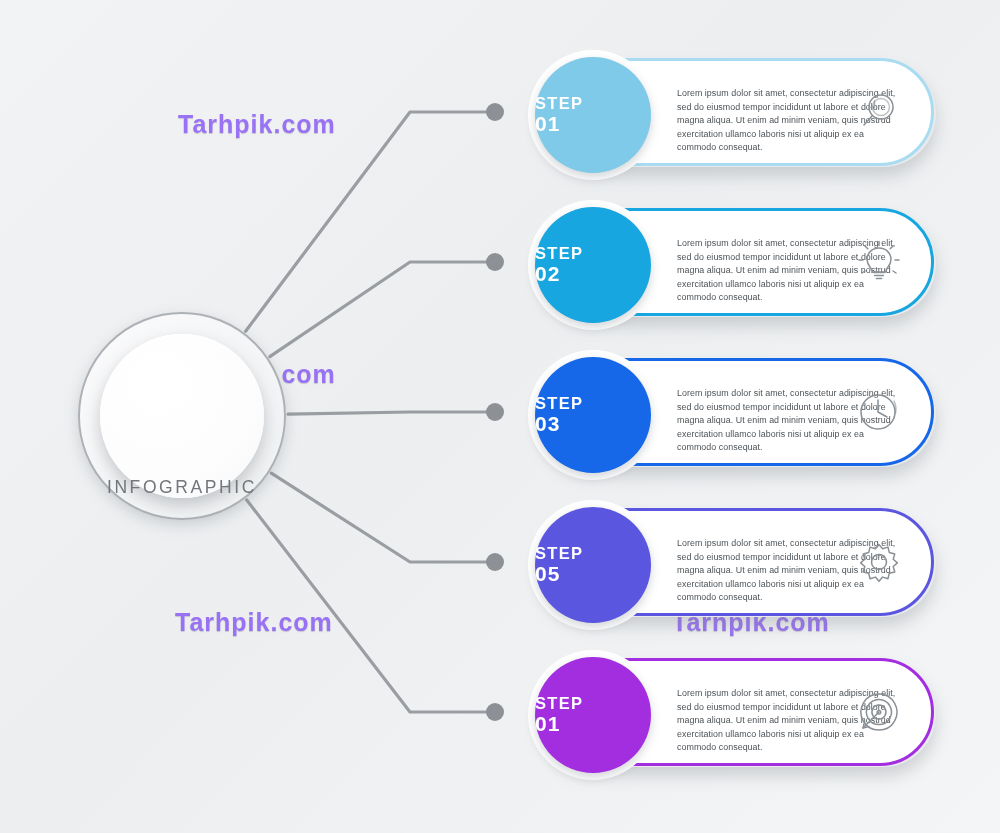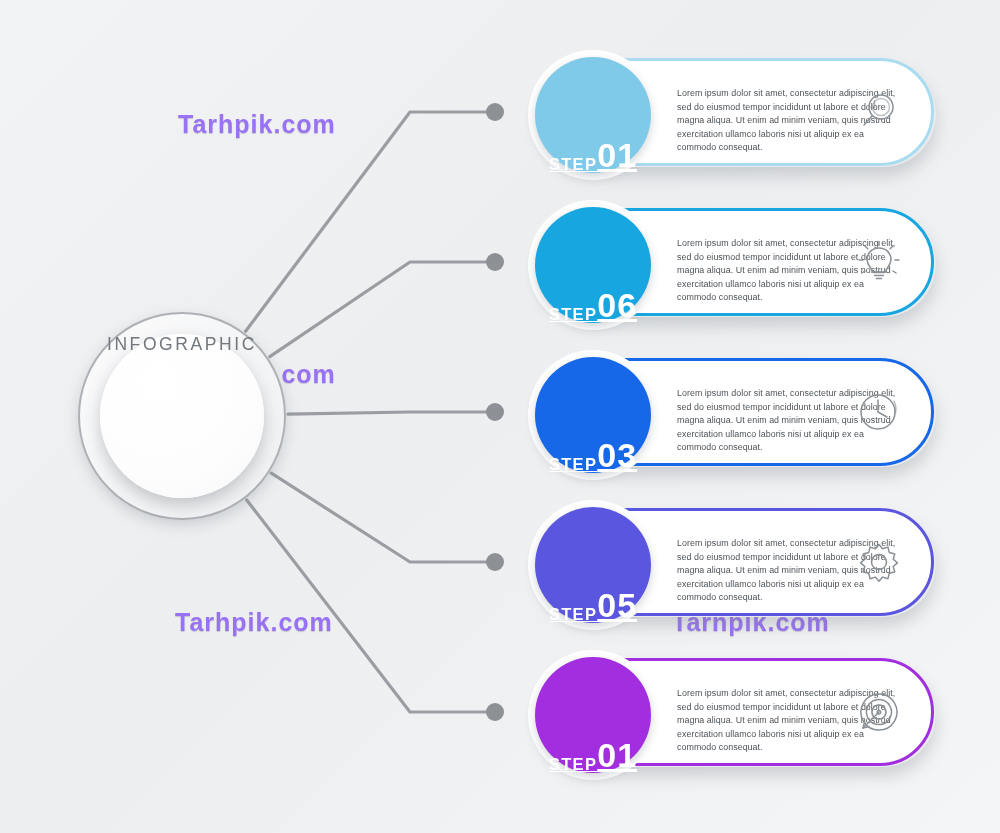--- a/index.html
+++ b/index.html
@@ -34,21 +34,21 @@
     border:2px solid #adb1b5;
     background:linear-gradient(135deg,#fbfbfc 0%,#eef0f1 100%);
     box-shadow:0 5px 14px rgba(120,125,132,.28);
   }
   .hub-inner{
     position:absolute;left:22px;top:22px;width:164px;height:164px;
     border-radius:50%;
     background:radial-gradient(circle at 36% 30%,#ffffff 0%,#fdfdfe 60%,#f6f7f8 100%);
     box-shadow:0 7px 16px rgba(115,120,128,.38),
                0 1px 0 rgba(255,255,255,.9) inset;
-    display:flex;align-items:flex-start;justify-content:center;
+    display:flex;align-items:flex-end;justify-content:center;
   }
   #hub-label{
     font-size:17.5px;font-weight:500;letter-spacing:2.6px;
     color:#72777d;white-space:nowrap;
   }
 
   
   .step-card{
     position:absolute;left:536px;width:398px;height:108px;
     border-radius:54px;
@@ -59,36 +59,35 @@
   .card-shadow{
     position:absolute;left:540px;width:396px;height:106px;
     border-radius:53px;
     box-shadow:0 9px 16px rgba(120,126,134,.30);
     background:#e9eaec;
   }
   .step-badge{
     position:absolute;left:-4px;top:-4px;
     width:116px;height:116px;border-radius:50%;
     box-shadow:0 4px 10px rgba(110,115,125,.30);
-    display:flex;flex-direction:row;
-    align-items:flex-end;justify-content:center;
+    display:flex;flex-direction:column;
+    align-items:flex-start;justify-content:center;
     color:#ffffff;
-    text-decoration:underline;
   }
   .badge-halo{
     position:absolute;left:-11px;top:-11px;
     width:130px;height:130px;border-radius:50%;
     background:#ffffff;
   }
   .badge-word{
     font-size:16.5px;font-weight:700;letter-spacing:1.3px;
     line-height:1;margin-bottom:1px;
   }
   .badge-num{
-    font-size:34px;font-weight:700;letter-spacing:1px;line-height:1.04;
+    font-size:21px;font-weight:700;letter-spacing:1px;line-height:1.04;
   }
   .step-body{
     position:absolute;left:138px;top:26px;width:220px;
     font-size:8.9px;line-height:1.52;color:#4d5358;
     letter-spacing:.04px;
   }
   .step-icon{
     position:absolute;right:26px;top:50%;transform:translateY(-50%);
     width:52px;height:52px;
   }
@@ -148,21 +147,21 @@
             <line x1="19" y1="30" x2="11" y2="39" stroke="#8a9095" stroke-width="1.5" fill="none" stroke-linecap="round" stroke-linejoin="round"></line>
             <line x1="21.5" y1="15" x2="21.5" y2="22" stroke="#8a9095" stroke-width="1.5" fill="none" stroke-linecap="round" stroke-linejoin="round" opacity=".7"></line>
           </svg>
         </div>
       </div>
       <div class="card-shadow" style="top: 211px;"></div>
       <div class="step-card" style="top: 208px; border: 3px solid rgb(23, 166, 224);">
         <div class="badge-halo"></div>
         <div class="step-badge" style="background: rgb(23, 166, 224);">
           <div class="badge-word">STEP</div>
-          <div class="badge-num">06</div>
+          <div class="badge-num">02</div>
         </div>
         <p class="step-body" style="margin: 0px;">Lorem ipsum dolor sit amet, consectetur adipiscing elit, sed do eiusmod tempor incididunt ut labore et dolore magna aliqua. Ut enim ad minim veniam, quis nostrud exercitation ullamco laboris nisi ut aliquip ex ea commodo consequat.</p>
         <div class="step-icon">
           <svg viewBox="0 0 52 52">
             <path d="M26 12 c-7 0 -12 5.2 -12 11.6 0 4.4 2.6 6.9 4.1 9 .9 1.3 1.1 2.2 1.1 3.4 h13.6 c0-1.2 .2-2.1 1.1-3.4 1.5-2.1 4.1-4.6 4.1-9 C38 17.2 33 12 26 12 z" stroke="#8a9095" stroke-width="1.5" fill="none" stroke-linecap="round" stroke-linejoin="round"></path>
             <path d="M20.6 36.5 h10.8 M21.6 39.6 h8.8 M23.4 42.6 h5.2" stroke="#8a9095" stroke-width="1.5" fill="none" stroke-linecap="round" stroke-linejoin="round"></path>
             <path d="M26 5.5 v4 M12 10 l2.8 2.8 M40 10 l-2.8 2.8 M6 24 h4 M46 24 h-4 M9 37 l3-2 M43 37 l-3-2" stroke="#8a9095" stroke-width="1.5" fill="none" stroke-linecap="round" stroke-linejoin="round"></path>
           </svg>
         </div>
       </div>

